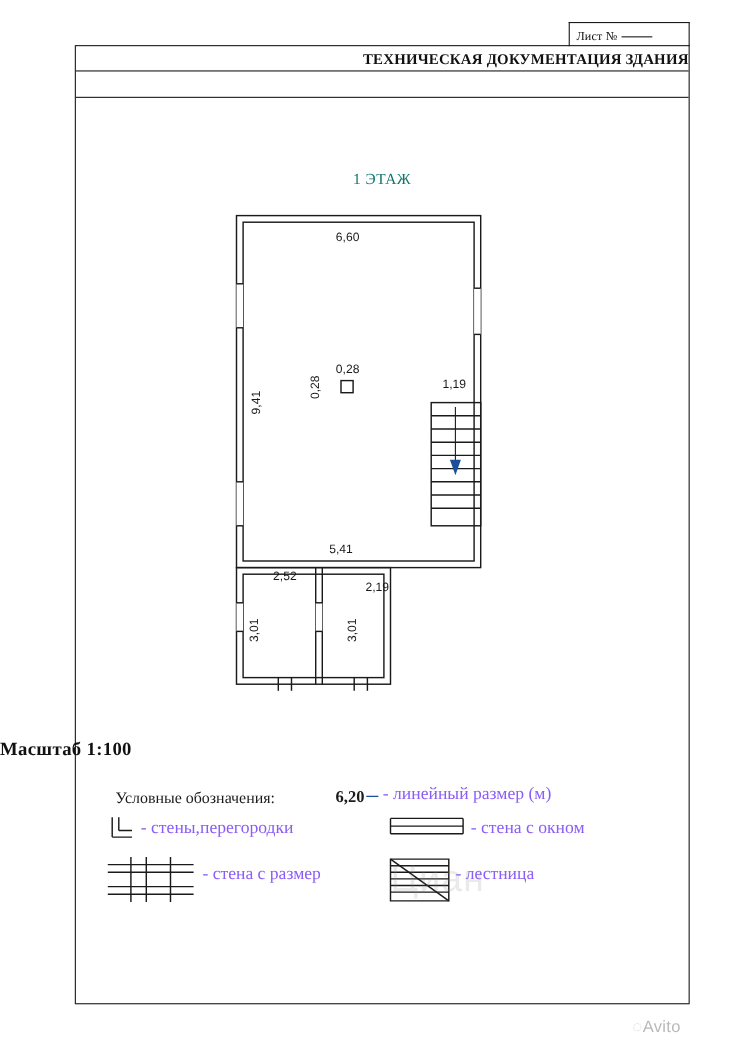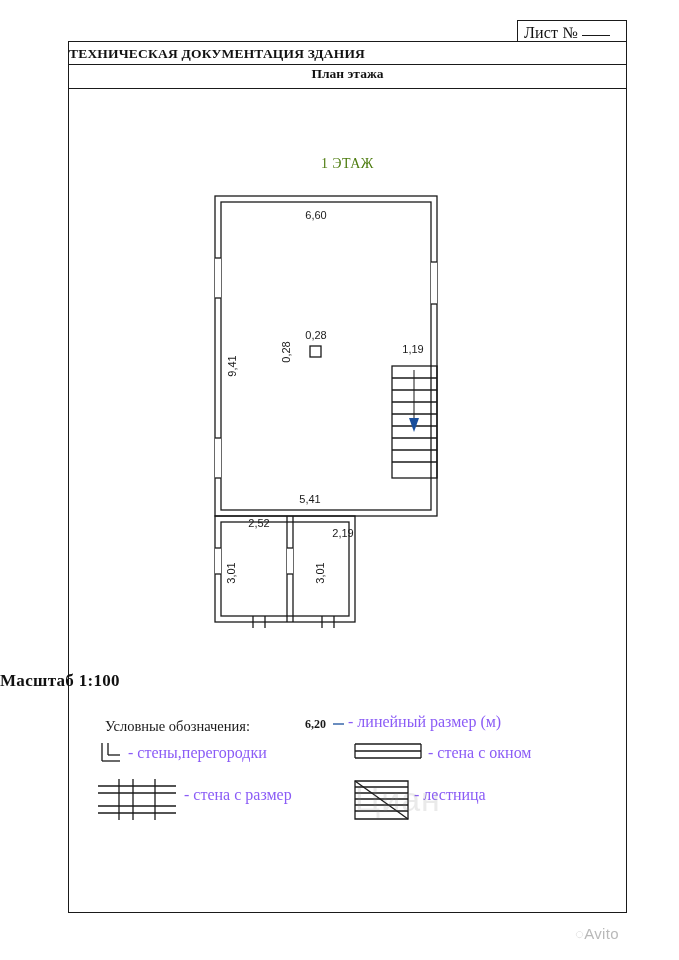--- a/index.html
+++ b/index.html
@@ -24,21 +24,21 @@
 
   
   .sheet-no {
     position: absolute;
     left: 517px; top: 20px;
     width: 110px; height: 22px;
     border-left: 1px solid #1a1a1a;
     border-top: 1px solid #1a1a1a;
     border-right: 1px solid #1a1a1a;
     box-sizing: border-box;
-    font-size: 16px;
+    font-size: 11px;
     padding: 3px 0 0 6px;
     letter-spacing: 0.2px;
   }
   .sheet-no .underline {
     display: inline-block;
     border-bottom: 1px solid #1a1a1a;
     width: 28px;
     margin-left: 4px;
     vertical-align: 2px;
     height: 9px;
@@ -49,21 +49,21 @@
     position: absolute;
     left: 68px; top: 41px;
     width: 559px; height: 872px;
     border: 1px solid #1a1a1a;
     box-sizing: border-box;
   }
   .title-bar {
     position: absolute;
     left: 0; top: 0;
     width: 100%;
-    text-align: left;
+    text-align: right;
     font-size: 13.5px;
     font-weight: bold;
     padding-top: 4px;
     letter-spacing: 0.2px;
   }
   .title-rule {
     position: absolute;
     left: 0; top: 22px;
     width: 100%;
     border-top: 1px solid #1a1a1a;
@@ -81,21 +81,21 @@
     left: 0; top: 46px;
     width: 100%;
     border-top: 1px solid #1a1a1a;
   }
 
   
   .floor-label {
     position: absolute;
     left: 321px; top: 156px;
     font-size: 14px;
-    color: #4d7c0f;
+    color: #0f766e;
     letter-spacing: 0.4px;
   }
 
   
   .plan { position: absolute; left: 0; top: 0; }
 
   
   .scale {
     position: absolute;
     left: 0; top: 671px;
@@ -120,21 +120,21 @@
     color: #1a1a1a;
     font-family: Liberation Serif, serif;
   }
   .leg-txt {
     position: absolute;
     font-size: 16px;
     color: #8b5cf6;
   }
   .leg-num {
     position: absolute;
-    font-size: 12px;
+    font-size: 15px;
     font-weight: bold;
     color: #1a1a1a;
   }
 
   
   .wm-center {
     position: absolute;
     left: 355px; top: 780px;
     font-size: 34px;
     color: rgba(140,140,140,0.18);
@@ -157,21 +157,20 @@
 
 <div class="sheet">
 
   <div class="sheet-no">
     <span>Лист №</span><span class="underline"></span>
   </div>
 
   <div class="frame">
     <div class="title-bar">ТЕХНИЧЕСКАЯ ДОКУМЕНТАЦИЯ ЗДАНИЯ</div>
     <div class="title-rule"></div>
-    <div class="subtitle">План этажа</div>
     <div class="subtitle-rule"></div>
   </div>
 
   <div class="floor-label">1 ЭТАЖ</div>
 
   <svg class="plan" width="679" height="960">
     <g fill="none" stroke="#1a1a1a" stroke-width="1.3">
 
       <rect x="215" y="196" width="222" height="320"></rect>
       <rect x="221" y="202" width="210" height="308"></rect>

